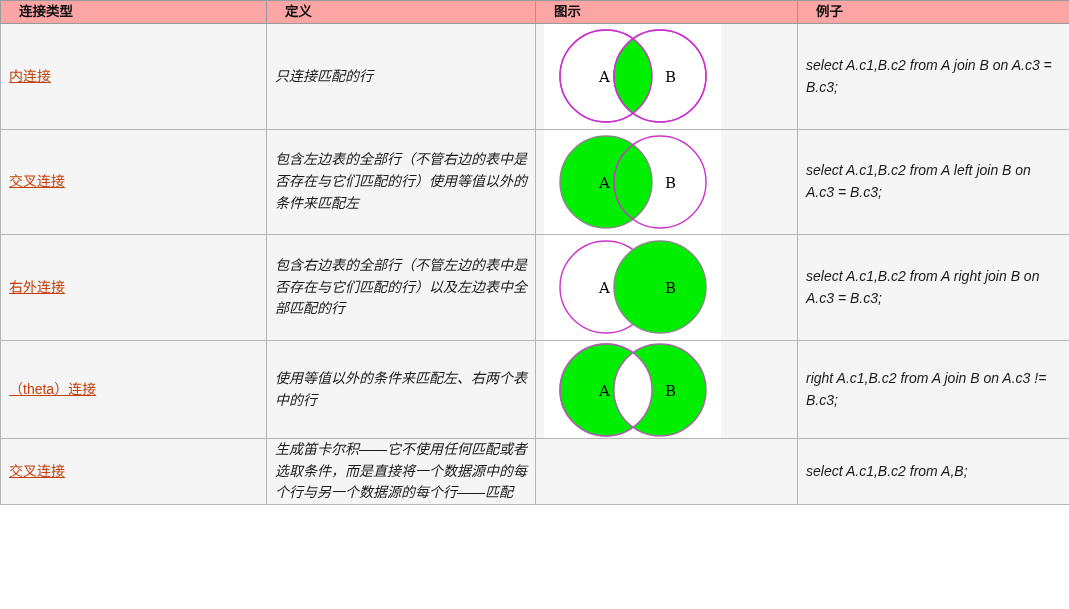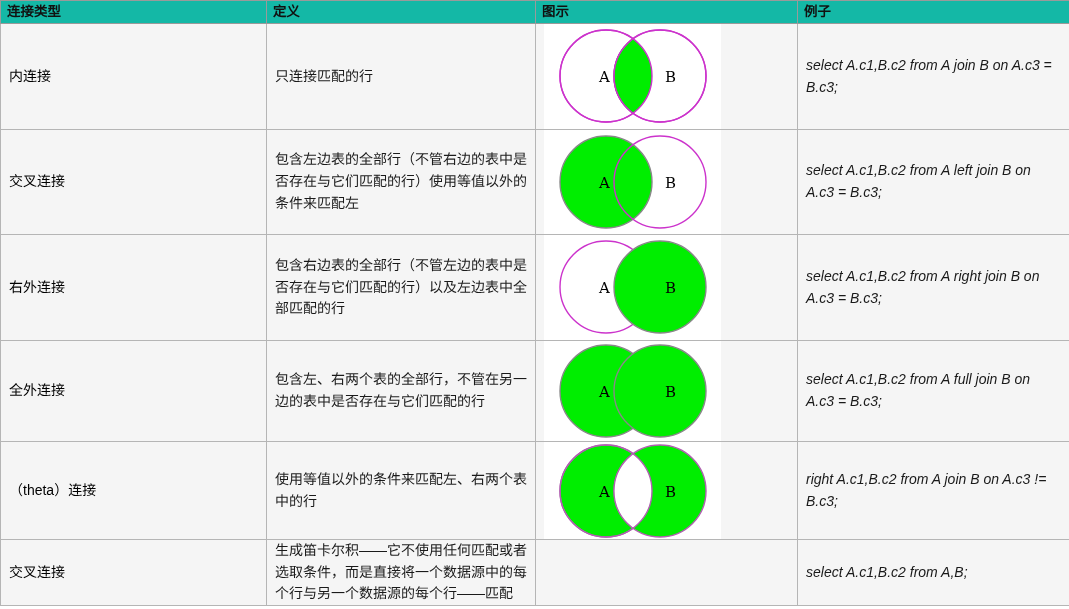--- a/index.html
+++ b/index.html
@@ -35,39 +35,41 @@
     background: #f5f5f5;
     vertical-align: middle;
     padding: 0 8px;
     font-size: 14px;
     line-height: 1.55;
     box-sizing: border-box;
   }
 
   table.join-table thead th {
     height: 23px;
-    padding: 0 6px;
+    padding: 0 18px;
     font-weight: bold;
     font-size: 13.5px;
     text-align: left;
     vertical-align: middle;
-    background: #14b8a6;
+    background: #fca5a5;
     border-color: #9a9a9a;
   }
 
   td.type-cell {
     font-size: 14px;
-    color: #000000;
+    color: #c2410c;
+    text-decoration: underline;
   }
   td.def-cell {
     font-size: 13.5px;
     color: #1a1a1a;
     line-height: 1.62;
     padding-left: 7px;
     padding-right: 10px;
+    font-style: italic;
   }
   td.ex-cell {
     font-size: 14px;
     color: #1a1a1a;
     line-height: 1.55;
     padding-left: 9px;
     padding-right: 10px;
     font-style: italic;
   }
   td.pic-cell {
@@ -170,35 +172,20 @@
             <circle cx="62" cy="52" r="46" fill="#ffffff" stroke="#cc33cc" stroke-width="1.4"></circle>
             <circle cx="116" cy="52" r="46" fill="#00ee00" stroke="#888888" stroke-width="1.4"></circle>
             <text class="venn-label" x="55" y="58">A</text>
             <text class="venn-label" x="121" y="58">B</text>
           </svg>
         </div>
       </td>
       <td class="ex-cell">select A.c1,B.c2 from A right join B on A.c3 = B.c3;</td>
     </tr>
 
-    <tr class="r-full">
-      <td class="type-cell">全外连接</td>
-      <td class="def-cell">包含左、右两个表的全部行，不管在另一边的表中是否存在与它们匹配的行</td>
-      <td class="pic-cell">
-        <div class="venn-wrap">
-          <svg width="177" height="100" viewBox="0 0 177 100" aria-hidden="true">
-            <circle cx="62" cy="50" r="46" fill="#00ee00" stroke="#888888" stroke-width="1.4"></circle>
-            <circle cx="116" cy="50" r="46" fill="#00ee00" stroke="#888888" stroke-width="1.4"></circle>
-            <text class="venn-label" x="55" y="56">A</text>
-            <text class="venn-label" x="121" y="56">B</text>
-          </svg>
-        </div>
-      </td>
-      <td class="ex-cell">select A.c1,B.c2 from A full join B on A.c3 = B.c3;</td>
-    </tr>
 
     <tr class="r-theta">
       <td class="type-cell">（theta）连接</td>
       <td class="def-cell">使用等值以外的条件来匹配左、右两个表中的行</td>
       <td class="pic-cell">
         <div class="venn-wrap">
           <svg width="177" height="97" viewBox="0 0 177 97" aria-hidden="true">
             <defs>
               <clipPath id="clipA4">
                   <circle cx="62" cy="49" r="46"></circle>

